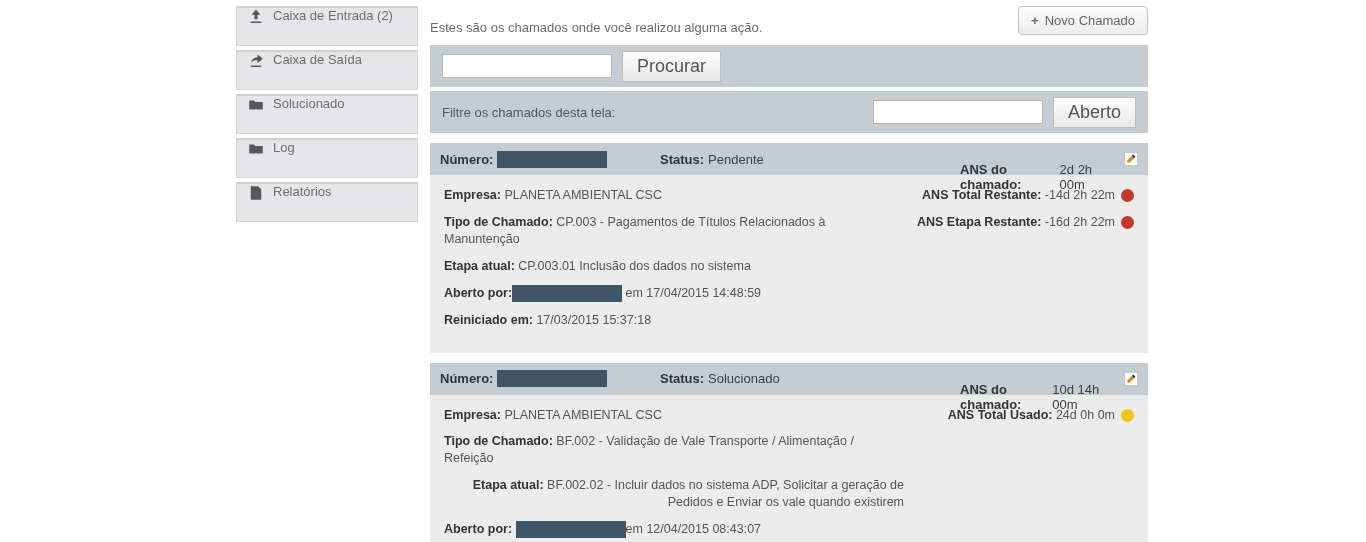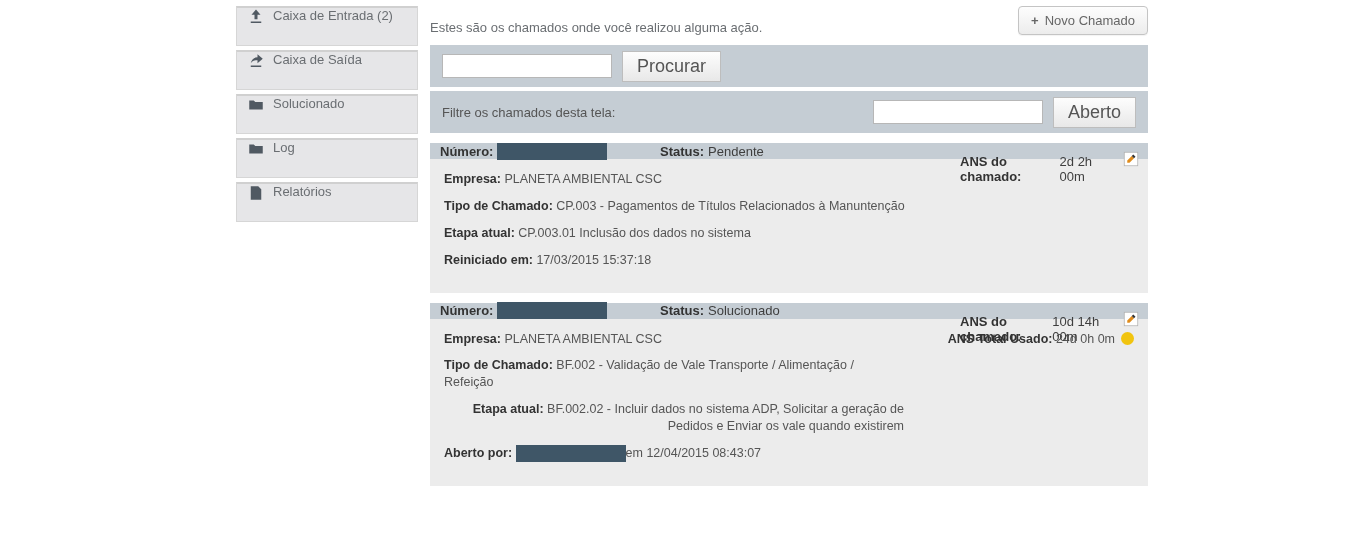--- a/index.html
+++ b/index.html
@@ -16,21 +16,21 @@
     .main { flex:1; padding:6px 10px 0 12px; max-width:740px; }
     .toprow { display:flex; justify-content:space-between; align-items:flex-start; margin-bottom:10px; }
     .intro { font-size:13px; color:#6a6e72; padding-top:6px;margin-top:8px; }
     .btn-new { background:linear-gradient(#fdfdfd,#ececec); border:1px solid #c4c4c4; border-radius:4px; padding:6px 12px; font-size:13px; color:#666; box-shadow:0 1px 1px rgba(0,0,0,0.05); cursor:pointer; }
     .btn-new::before { content:"\002B"; font-weight:bold; margin-right:6px; color:#666; }
     .filterbar { background:#c5cdd4; padding:8px 12px; display:flex; align-items:center; margin-bottom:4px; height:42px; }
     .filterbar label { flex:1; font-size:13px; color:#555; }
     .filterbar input { width:170px; height:24px; border:1px solid #b7b7b7; background:#fff; padding:0 4px; margin-right:10px; }
     .btn-gen { background:linear-gradient(#fdfdfd,#e8e8e8); border:1px solid #bdbdbd; border-radius:0; padding:4px 14px; font-size:18px; color:#555; cursor:pointer;text-align:center; }
     .ticket { margin-top:10px; }
-    .ticket-head { background:#c5cdd4; height:16px; display:flex; align-items:center; padding:0 10px; font-size:13px; color:#3e3e3e; position:relative; }
+    .ticket-head { background:#c5cdd4; height:32px; display:flex; align-items:center; padding:0 10px; font-size:13px; color:#3e3e3e; position:relative; }
     .th-col { display:flex; align-items:center; }
     .th-col.num { width:220px; }
     .th-col.status { width:300px; }
     .th-col.ans { flex:1; justify-content:flex-end;margin-top:36px; }
     .label-b { font-weight:bold; margin-right:4px; color:#333; }
     .redact { display:inline-block; width:110px; height:17px; background:#3f5667; vertical-align:middle; }
     .editicon { position:absolute; right:8px; top:7px; width:18px; height:18px; cursor:pointer; }
     .ticket-body { background:#ececec; padding:12px 14px 14px 14px; font-size:12.5px; color:#555; display:flex; }
     .tb-left { flex:1; }
     .tb-right { width:230px; padding-left:6px; }
@@ -114,21 +114,26 @@
               <rect x="3" y="3" width="18" height="18" fill="#fff" stroke="#b0b0b0"></rect>
               <path d="M7 14l6-6 3 3-6 6H7z" fill="#e08c1c"></path>
               <path d="M13 8l3 3 2-2-3-3z" fill="#333"></path>
             </svg>
       </div>
       <div class="ticket-body">
         <div class="tb-left">
           <div class="tb-row"><span class="hdr">Empresa:</span> <span>PLANETA AMBIENTAL CSC</span></div>
           <div class="tb-row"><span class="hdr">Tipo de Chamado:</span> <span>CP.003 - Pagamentos de Títulos Relacionados à Manuntenção</span></div>
           <div class="tb-row"><span class="hdr">Etapa atual:</span> <span>CP.003.01 Inclusão dos dados no sistema</span></div>
+          <div class="tb-row"><span class="hdr">Aberto por:</span><span class="redact"></span><span> em 17/04/2015 14:48:59</span></div>
           <div class="tb-row"><span class="hdr">Reiniciado em:</span> <span>17/03/2015 15:37:18</span></div>
+        </div>
+        <div class="tb-right">
+          <div class="tb-row"><span class="hdr">ANS Total Restante:</span>&nbsp;<span>-14d 2h 22m</span><span class="dot red"></span></div>
+          <div class="tb-row"><span class="hdr">ANS Etapa Restante:</span>&nbsp;<span>-16d 2h 22m</span><span class="dot red"></span></div>
         </div>
       </div>
     </div>
 
     <div class="ticket">
       <div class="ticket-head">
         <div class="th-col num">
           <span class="label-b">Número:</span>
           <span class="redact"></span>
         </div>

